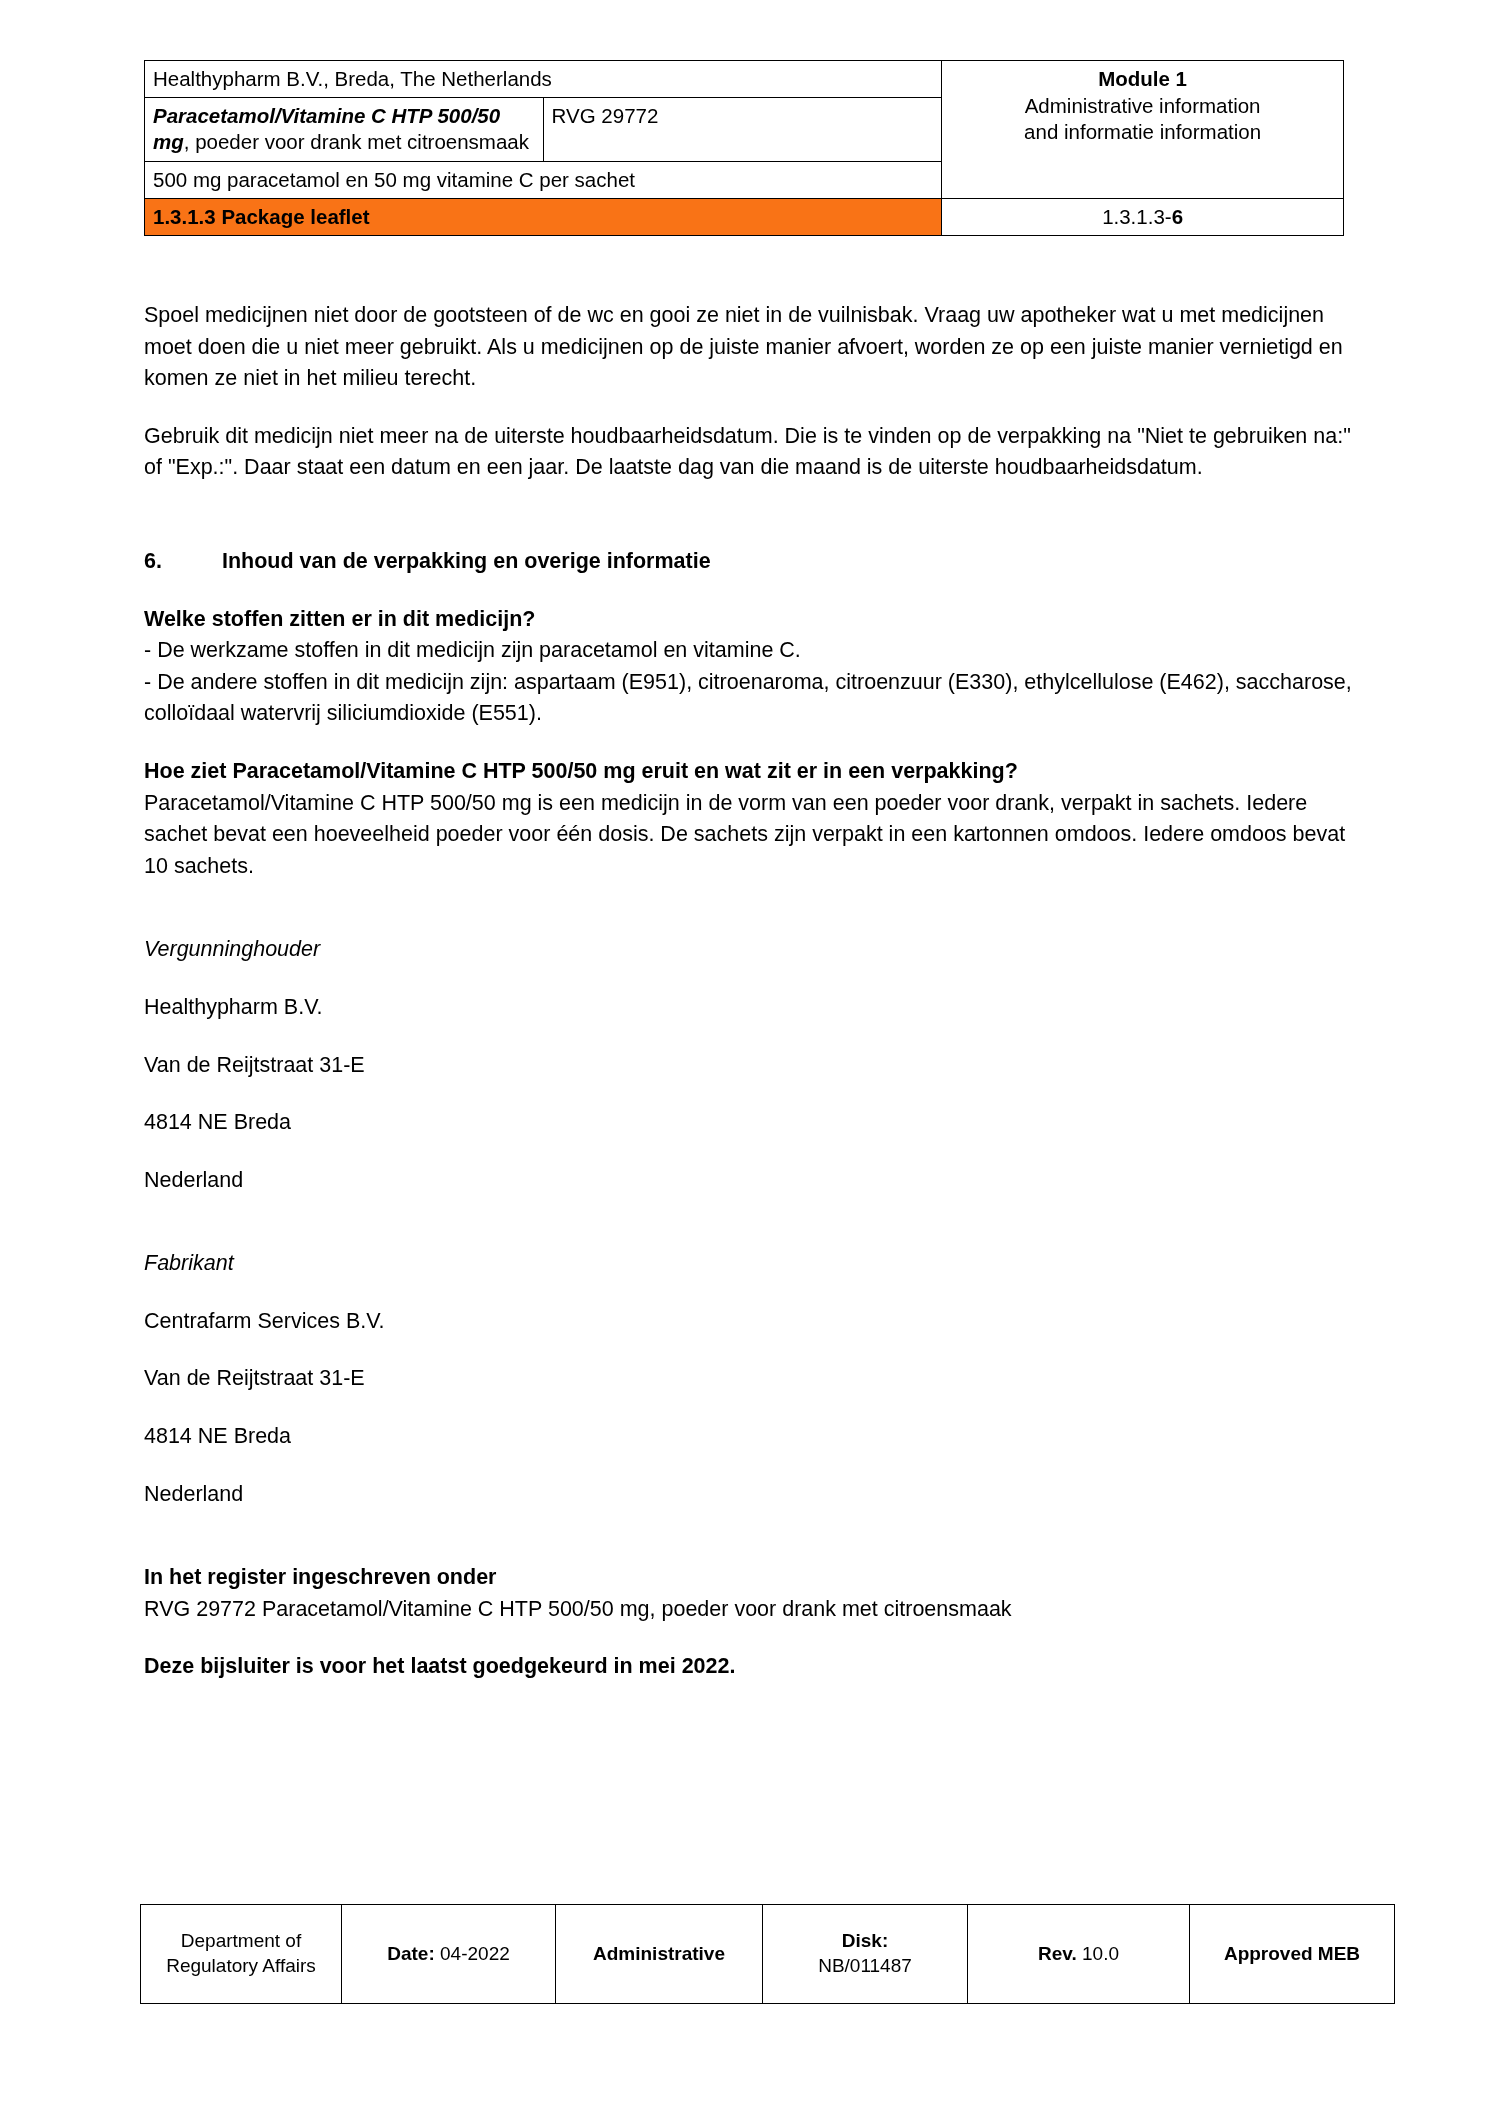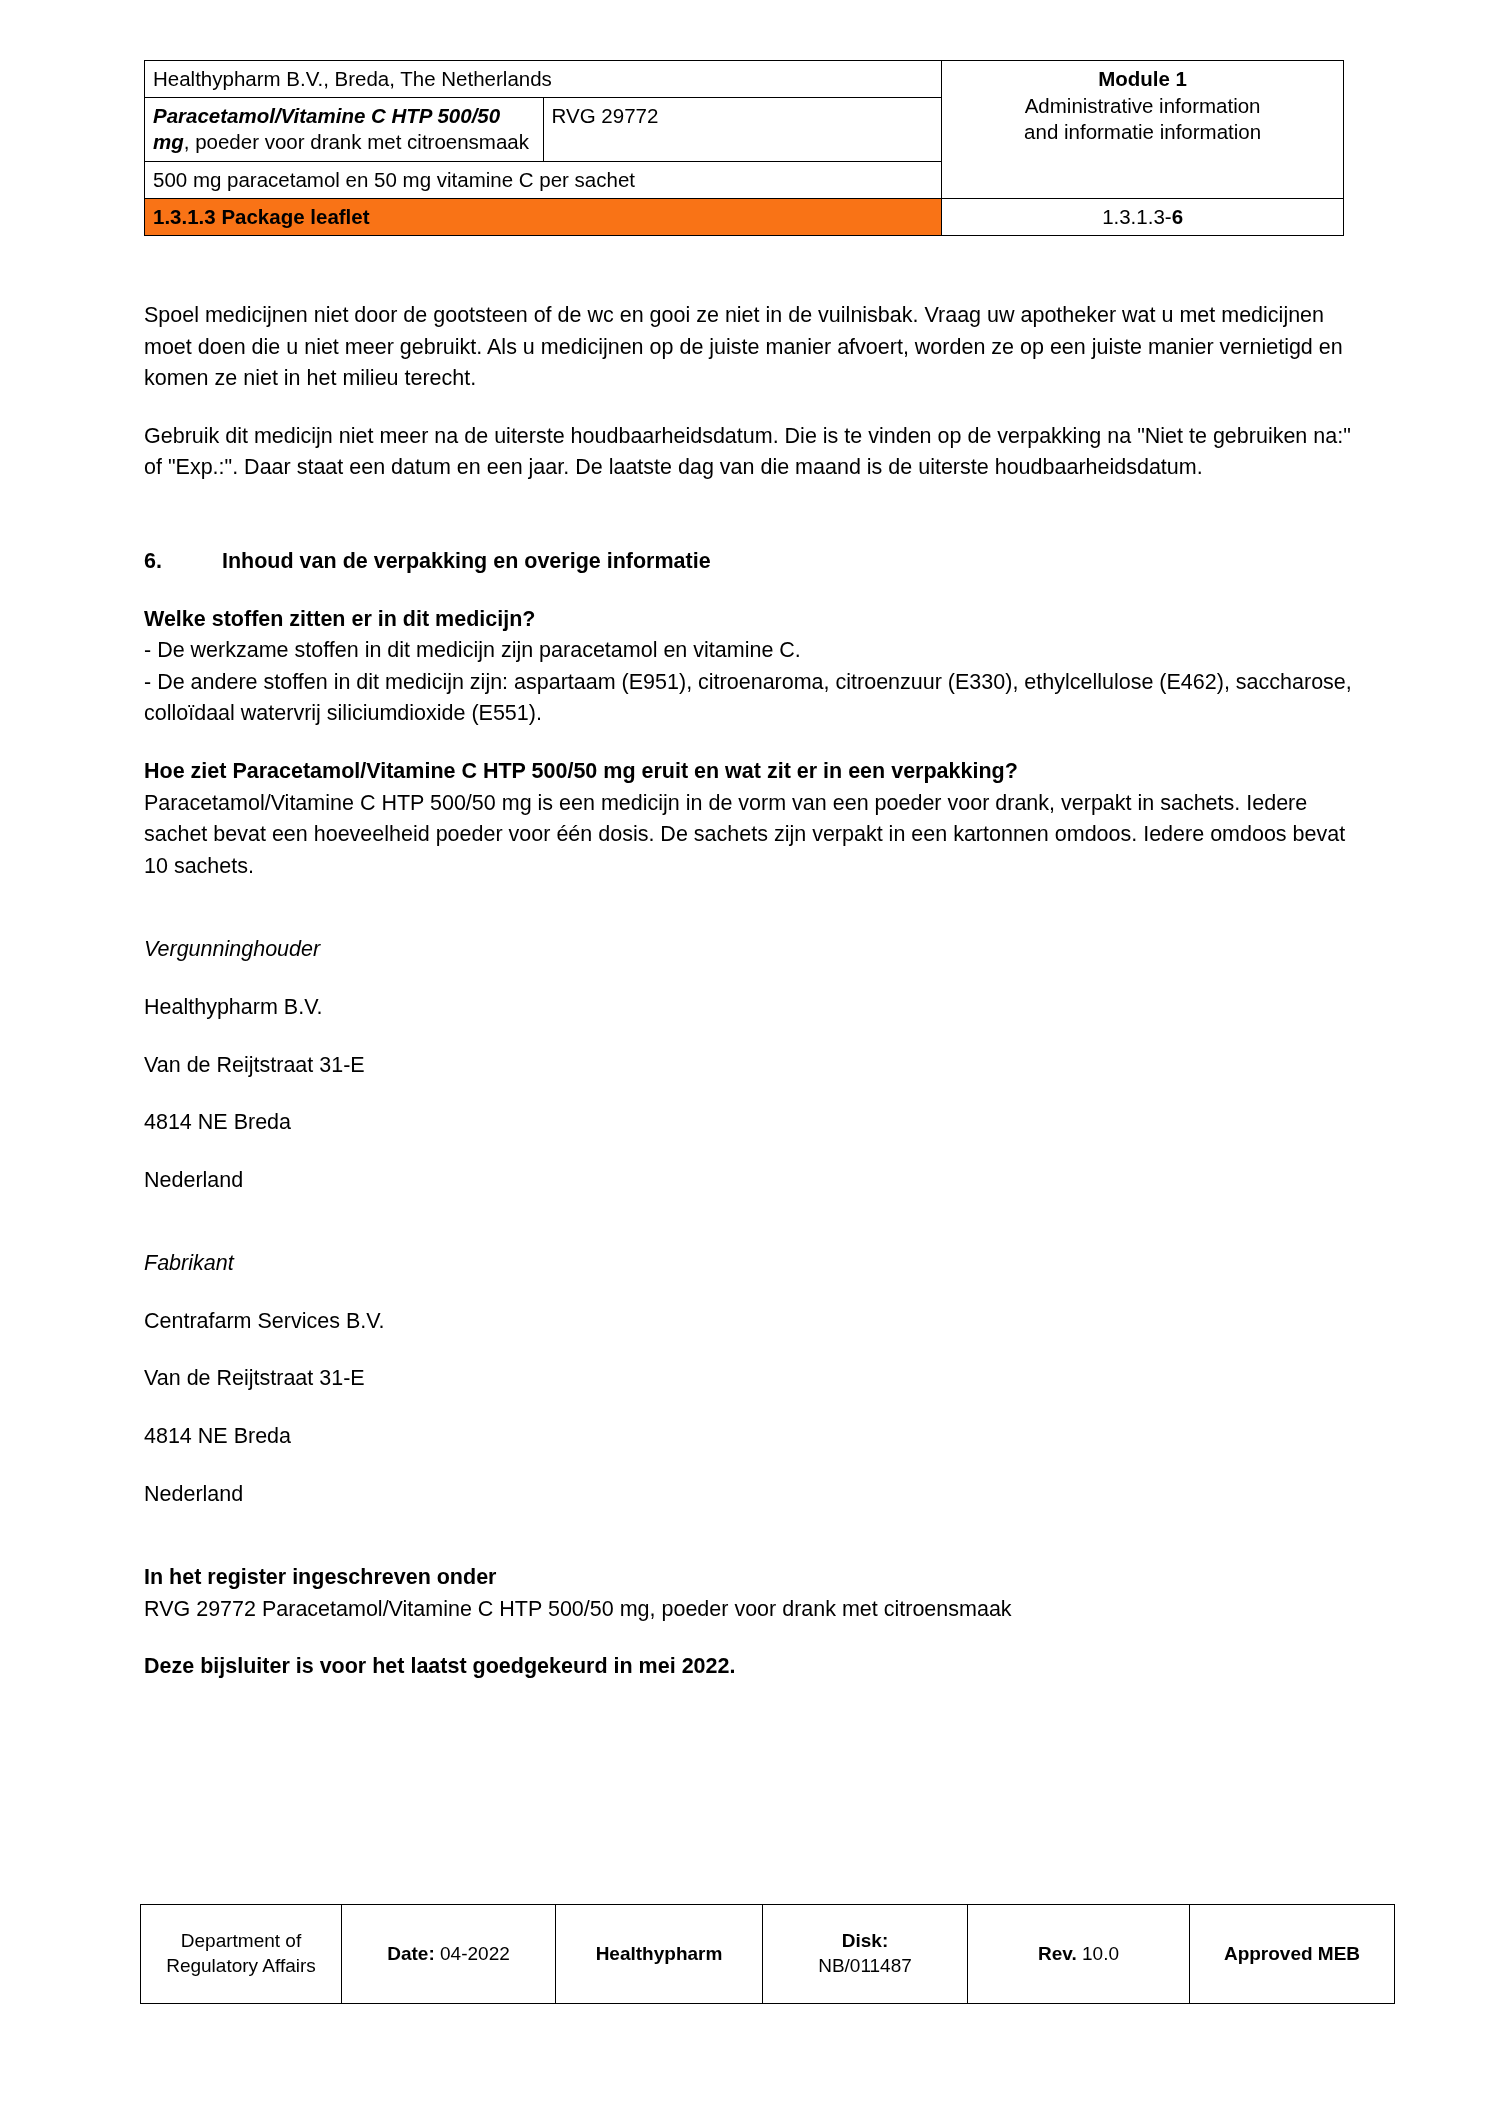--- a/index.html
+++ b/index.html
@@ -243,21 +243,21 @@
       <tr>
         <td class="ft-dept">
           <span>Department of</span><br>
           <span>Regulatory Affairs</span>
         </td>
         <td class="ft-date">
           <span class="ft-b">Date:</span>
           <span>04-2022</span>
         </td>
         <td class="ft-auth">
-          <span>Healthypharm</span>
+          <span>Administrative</span>
         </td>
         <td class="ft-disk">
           <span class="ft-b">Disk:</span><br>
           <span>NB/011487</span>
         </td>
         <td class="ft-rev">
           <span class="ft-b">Rev.</span>
           <span>10.0</span>
         </td>
         <td class="ft-meb">

